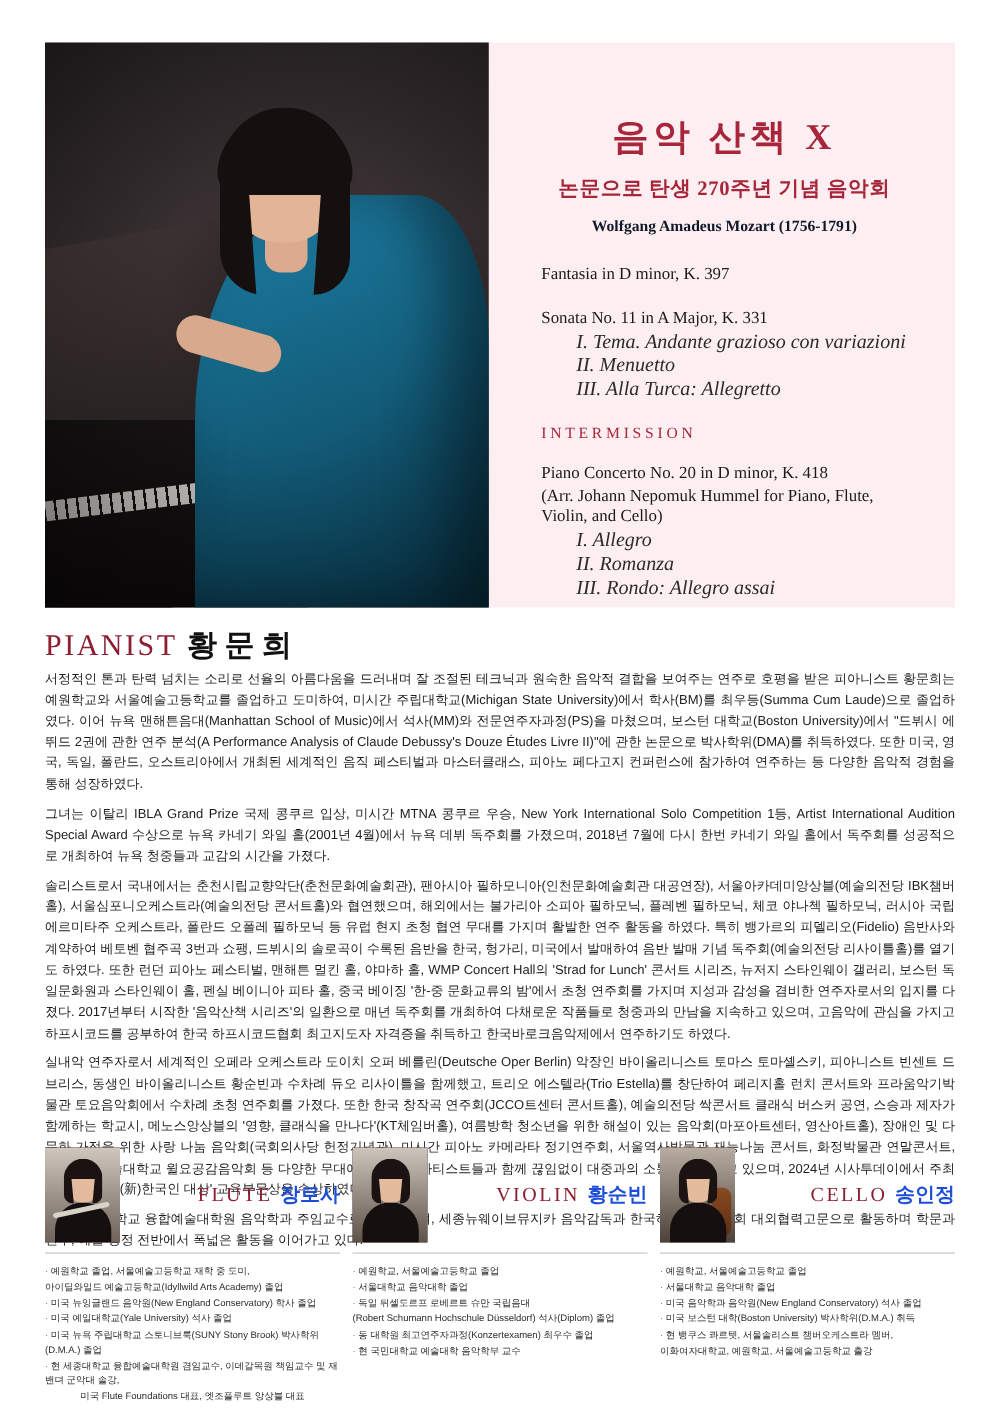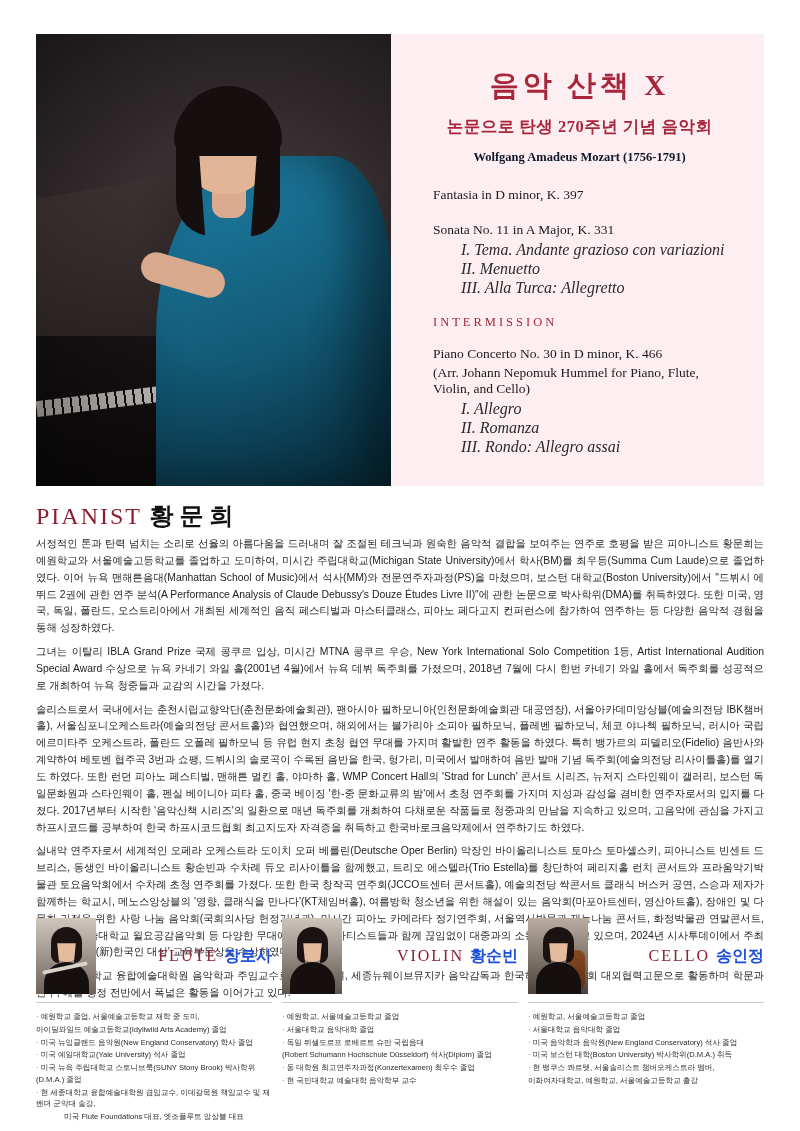--- a/index.html
+++ b/index.html
@@ -132,20 +132,21 @@
     position: absolute;
     inset: 0;
     background: radial-gradient(ellipse at 55% 45%, rgba(0,0,0,0) 35%, rgba(0,0,0,.45) 100%);
   }
 
   .hero-text {
     flex: 1;
     position: relative;
     padding: 26px 30px 0 34px;
     box-sizing: border-box;
+    margin-top: 24px;
   }
   .title-main {
     text-align: center;
     color: #a8263b;
     font-family: "Liberation Serif", serif;
     font-size: 29px;
     font-weight: bold;
     letter-spacing: 4px;
     margin: 6px 0 10px 0;
   }
@@ -345,21 +346,21 @@
       <div class="prog">
         <div class="prog-item">Fantasia in D minor, K. 397</div>
         <div class="prog-gap"></div>
         <div class="prog-item">Sonata No. 11 in A Major, K. 331</div>
         <div class="prog-mvt">I. Tema. Andante grazioso con variazioni</div>
         <div class="prog-mvt">II. Menuetto</div>
         <div class="prog-mvt">III. Alla Turca: Allegretto</div>
 
         <div class="intermission">INTERMISSION</div>
 
-        <div class="prog-item">Piano Concerto No. 30 in D minor, K. 466</div>
+        <div class="prog-item">Piano Concerto No. 20 in D minor, K. 418</div>
         <div class="prog-item">(Arr. Johann Nepomuk Hummel for Piano, Flute, Violin, and Cello)</div>
         <div class="prog-mvt">I. Allegro</div>
         <div class="prog-mvt">II. Romanza</div>
         <div class="prog-mvt">III. Rondo: Allegro assai</div>
 
       </div>
     </div>
   </div>
 
   <div class="bio-head">

